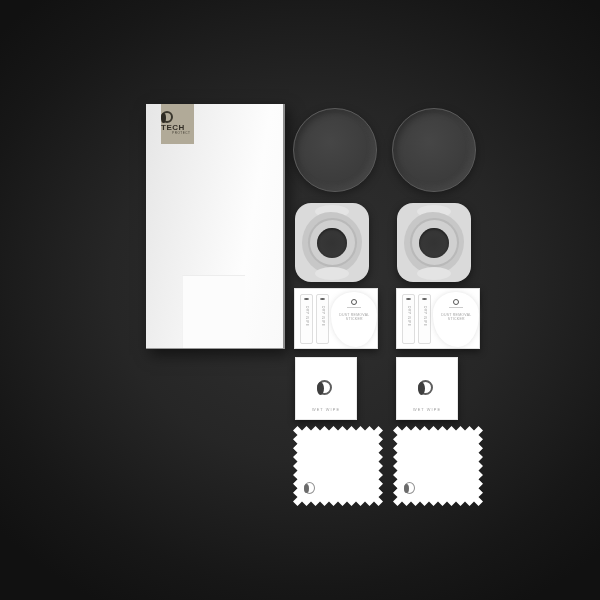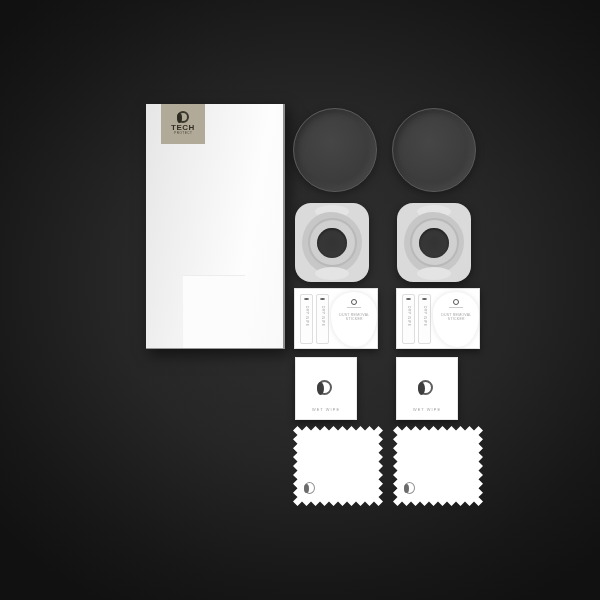--- a/index.html
+++ b/index.html
@@ -13,22 +13,22 @@
     background:radial-gradient(ellipse 70% 62% at 52% 47%, #313131 0%, #262626 48%, #171717 82%, #111 100%);
   }
   
   .box{
     position:absolute;left:146px;top:104px;width:137px;height:244px;
     background:linear-gradient(100deg,#e6e6e6 0%,#f3f3f3 40%,#fdfdfd 70%,#f9f9f9 100%);
     border-right:2px solid #8d8d8d;border-bottom:1px solid #9a9a9a;
     box-shadow:4px 6px 14px rgba(0,0,0,.55);
   }
   .box-logo{
-    position:absolute;left:15px;top:0;width:44px;height:40px;
-    background:#b1aa98;display:flex;flex-direction:column;align-items:center;justify-content:center;
+    position:absolute;left:15px;top:0;width:33px;height:40px;
+    background:#b1aa98;display:flex;flex-direction:column;align-items:flex-start;justify-content:center;
   }
   .ring{
     border-radius:50%;position:relative;box-sizing:border-box;
   }
   .box-logo .ring{width:12px;height:12px;border:2px solid #3a372d;margin-bottom:1px;}
   .box-logo .ring i{position:absolute;left:-2px;top:0px;width:5px;height:10px;border-radius:50%;background:#2e2b23;}
   .logo-word{font-size:8px;font-weight:bold;letter-spacing:.5px;color:#332f27;line-height:8px;}
   .logo-sub{font-size:7px;color:#4a463b;line-height:5px;transform:scale(.45);transform-origin:center top;letter-spacing:1px;}
   .box-window{
     position:absolute;left:36px;top:171px;width:62px;height:72px;

